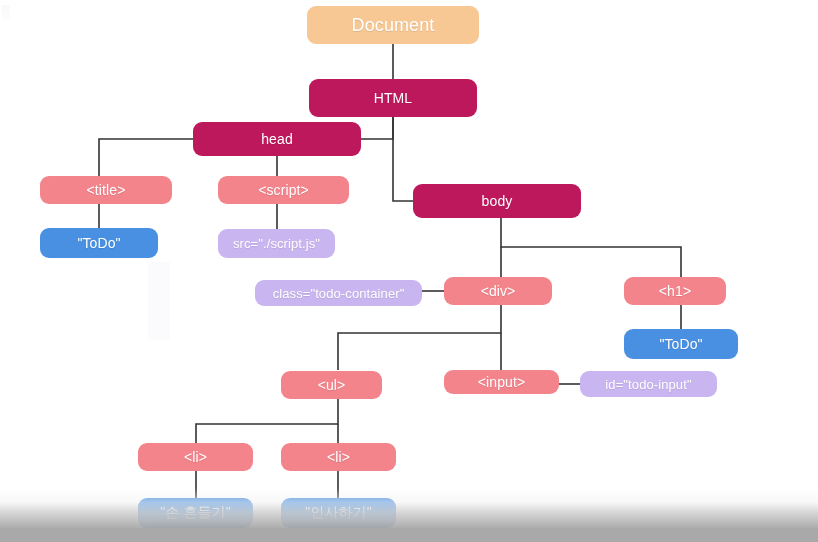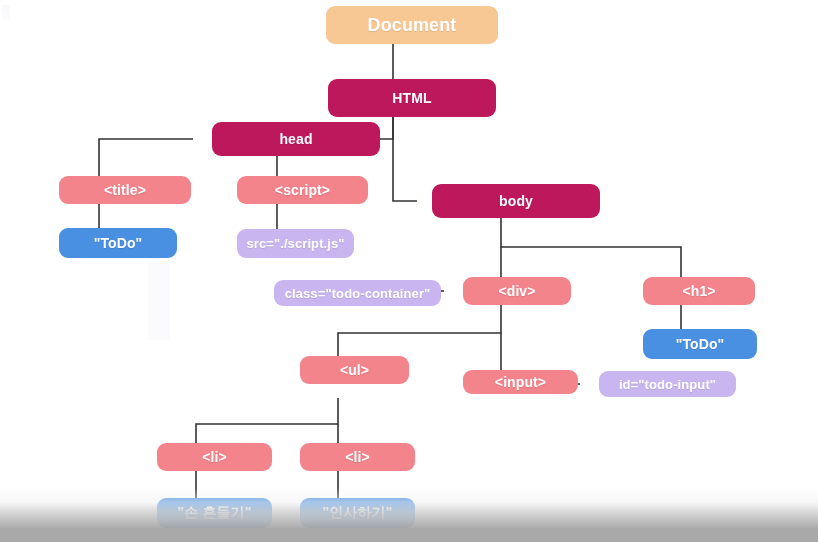--- a/index.html
+++ b/index.html
@@ -44,26 +44,25 @@
     height: 542px;
     pointer-events: none;
   }
   .node {
     position: absolute;
     border-radius: 9px;
     display: flex;
     align-items: center;
     justify-content: center;
     color: #ffffff;
-    font-weight: bold;
+    font-weight: normal;
     letter-spacing: .1px;
     text-shadow: 0 1px 1px rgba(0,0,0,.10);
     box-sizing: border-box;
     white-space: nowrap;
-    margin-left: 19px;
   }
   .n-doc    { background: #f7c794; font-size: 18px; }
   .n-elem   { background: #be185d; font-size: 14px; }
   .n-tag    { background: #f4848c; font-size: 14px; }
   .n-attr   { background: #c9b6f0; font-size: 13px; }
   .n-text   { background: #4990e2; font-size: 14px; }
 
   
   .bottom-fade {
     position: absolute;
@@ -123,23 +122,23 @@
       <div class="node n-doc" style="left: 307px; top: 6px; width: 172px; height: 38px;">Document</div>
       <div class="node n-elem" style="left: 309px; top: 79px; width: 168px; height: 38px;">HTML</div>
       <div class="node n-elem" style="left: 193px; top: 122px; width: 168px; height: 34px;">head</div>
       <div class="node n-elem" style="left: 413px; top: 184px; width: 168px; height: 34px;">body</div>
       <div class="node n-tag" style="left: 40px; top: 176px; width: 132px; height: 28px;">&lt;title&gt;</div>
       <div class="node n-tag" style="left: 218px; top: 176px; width: 131px; height: 28px;">&lt;script&gt;</div>
       <div class="node n-text" style="left: 40px; top: 228px; width: 118px; height: 30px;">"ToDo"</div>
       <div class="node n-attr" style="left: 218px; top: 229px; width: 117px; height: 29px;">src="./script.js"</div>
       <div class="node n-tag" style="left: 444px; top: 277px; width: 108px; height: 28px;">&lt;div&gt;</div>
       <div class="node n-attr" style="left: 255px; top: 280px; width: 167px; height: 26px;">class="todo-container"</div>
-      <div class="node n-tag" style="left: 624px; top: 277px; width: 112px; height: 28px;">&lt;h1&gt;</div>
+      <div class="node n-tag" style="left: 624px; top: 277px; width: 102px; height: 28px;">&lt;h1&gt;</div>
       <div class="node n-text" style="left: 624px; top: 329px; width: 114px; height: 30px;">"ToDo"</div>
-      <div class="node n-tag" style="left: 281px; top: 356px; width: 109px; height: 28px;">&lt;ul&gt;</div>
+      <div class="node n-tag" style="left: 281px; top: 371px; width: 101px; height: 28px;">&lt;ul&gt;</div>
       <div class="node n-tag" style="left: 444px; top: 370px; width: 115px; height: 24px;">&lt;input&gt;</div>
       <div class="node n-attr" style="left: 580px; top: 371px; width: 137px; height: 26px;">id="todo-input"</div>
       <div class="node n-tag" style="left: 138px; top: 443px; width: 115px; height: 28px;">&lt;li&gt;</div>
       <div class="node n-tag" style="left: 281px; top: 443px; width: 115px; height: 28px;">&lt;li&gt;</div>
       <div class="node n-text" style="left: 138px; top: 498px; width: 115px; height: 30px;">"손 흔들기"</div>
       <div class="node n-text" style="left: 281px; top: 498px; width: 115px; height: 30px;">"인사하기"</div>
     </div>
 
   <div class="bottom-fade"></div>
   <div class="bottom-bar"></div>

